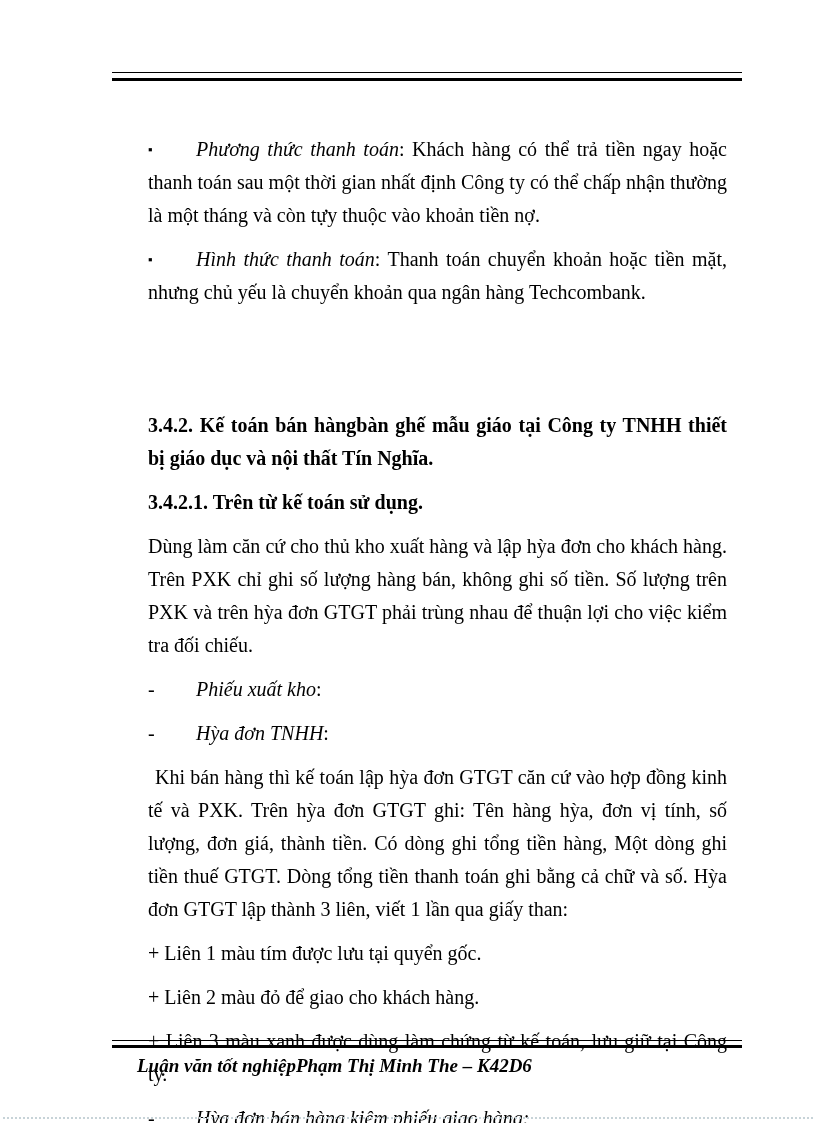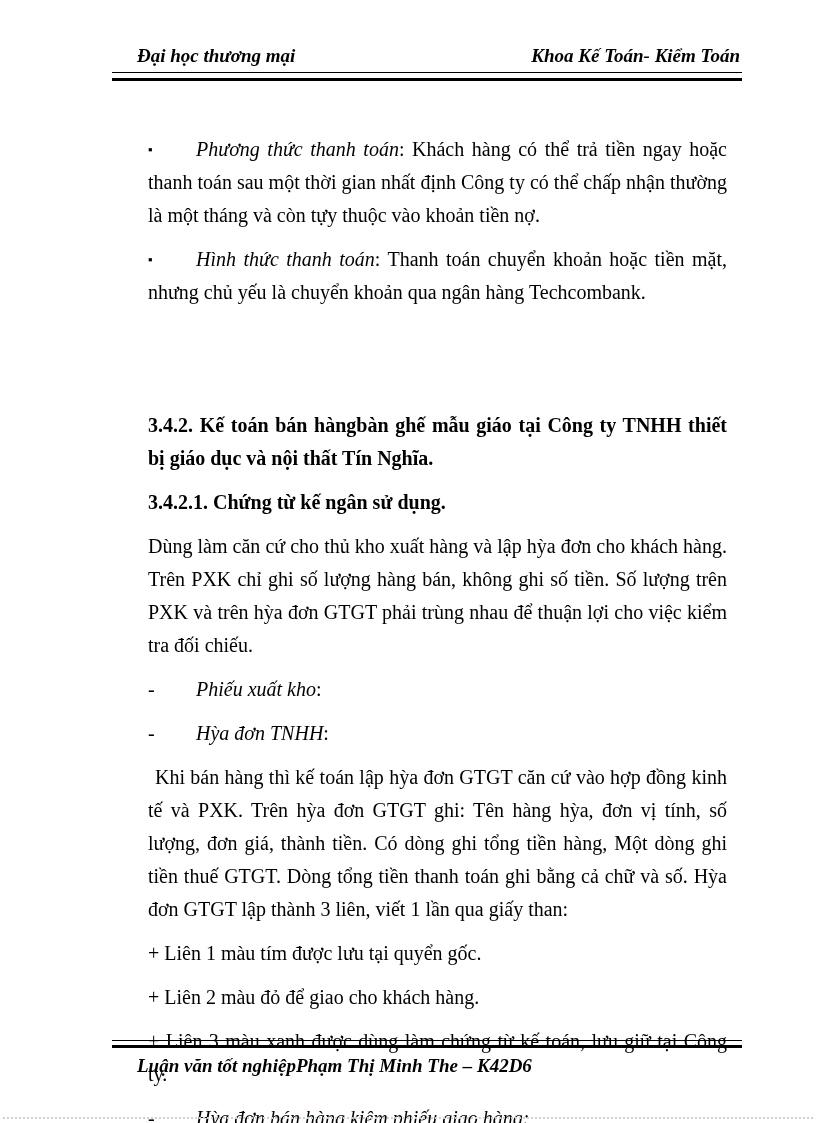--- a/index.html
+++ b/index.html
@@ -82,35 +82,31 @@
     left: 3px;
     right: 3px;
     border-top: 2px dotted #c7d3d8;
   }
 </style>
 </head>
 <body>
 
 <div class="page">
 
-  <header class="page-header">
-    <span>Đại học thương mại</span>
-    <span>Khoa Kế Toán- Kiểm Toán</span>
-  </header>
   <div class="header-rule"></div>
 
   <main class="content">
 
     <p class="para"><span class="marker bullet-glyph">▪</span><span class="lead">Phương thức thanh toán</span><span>: Khách hàng có thể trả tiền ngay hoặc thanh toán sau một thời gian nhất định Công ty có thể chấp nhận thường là một tháng và còn tựy thuộc vào khoản tiền nợ.</span></p>
 
     <p class="para"><span class="marker bullet-glyph">▪</span><span class="lead">Hình thức thanh toán</span><span>: Thanh toán chuyển khoản hoặc tiền mặt, nhưng chủ yếu là chuyển khoản qua ngân hàng Techcombank.</span></p>
 
     <p class="para heading mt-section">3.4.2. Kế toán bán hàngbàn ghế mẫu giáo tại Công ty TNHH thiết bị giáo dục và nội thất Tín Nghĩa.</p>
 
-    <p class="para heading">3.4.2.1. Chứng từ kế ngân sử dụng.</p>
+    <p class="para heading">3.4.2.1. Trên từ kế toán sử dụng.</p>
 
     <p class="para">Dùng làm căn cứ cho thủ kho xuất hàng và lập hỳa đơn cho khách hàng. Trên PXK chỉ ghi số lượng hàng bán, không ghi số tiền. Số lượng trên PXK và trên hỳa đơn GTGT phải trùng nhau để thuận lợi cho việc kiểm tra đối chiếu.</p>
 
     <p class="para"><span class="marker">-</span><span class="lead">Phiếu xuất kho</span><span>:</span></p>
 
     <p class="para"><span class="marker">-</span><span class="lead">Hỳa đơn TNHH</span><span>:</span></p>
 
     <p class="para indent-xs">Khi bán hàng thì kế toán lập hỳa đơn GTGT căn cứ vào hợp đồng kinh tế và PXK. Trên hỳa đơn GTGT ghi: Tên hàng hỳa, đơn vị tính, số lượng, đơn giá, thành tiền. Có dòng ghi tổng tiền hàng, Một dòng ghi tiền thuế GTGT. Dòng tổng tiền thanh toán ghi bằng cả chữ và số. Hỳa đơn GTGT lập thành 3 liên, viết 1 lần qua giấy than:</p>
 
     <p class="para">+ Liên 1 màu tím được lưu tại quyển gốc.</p>

